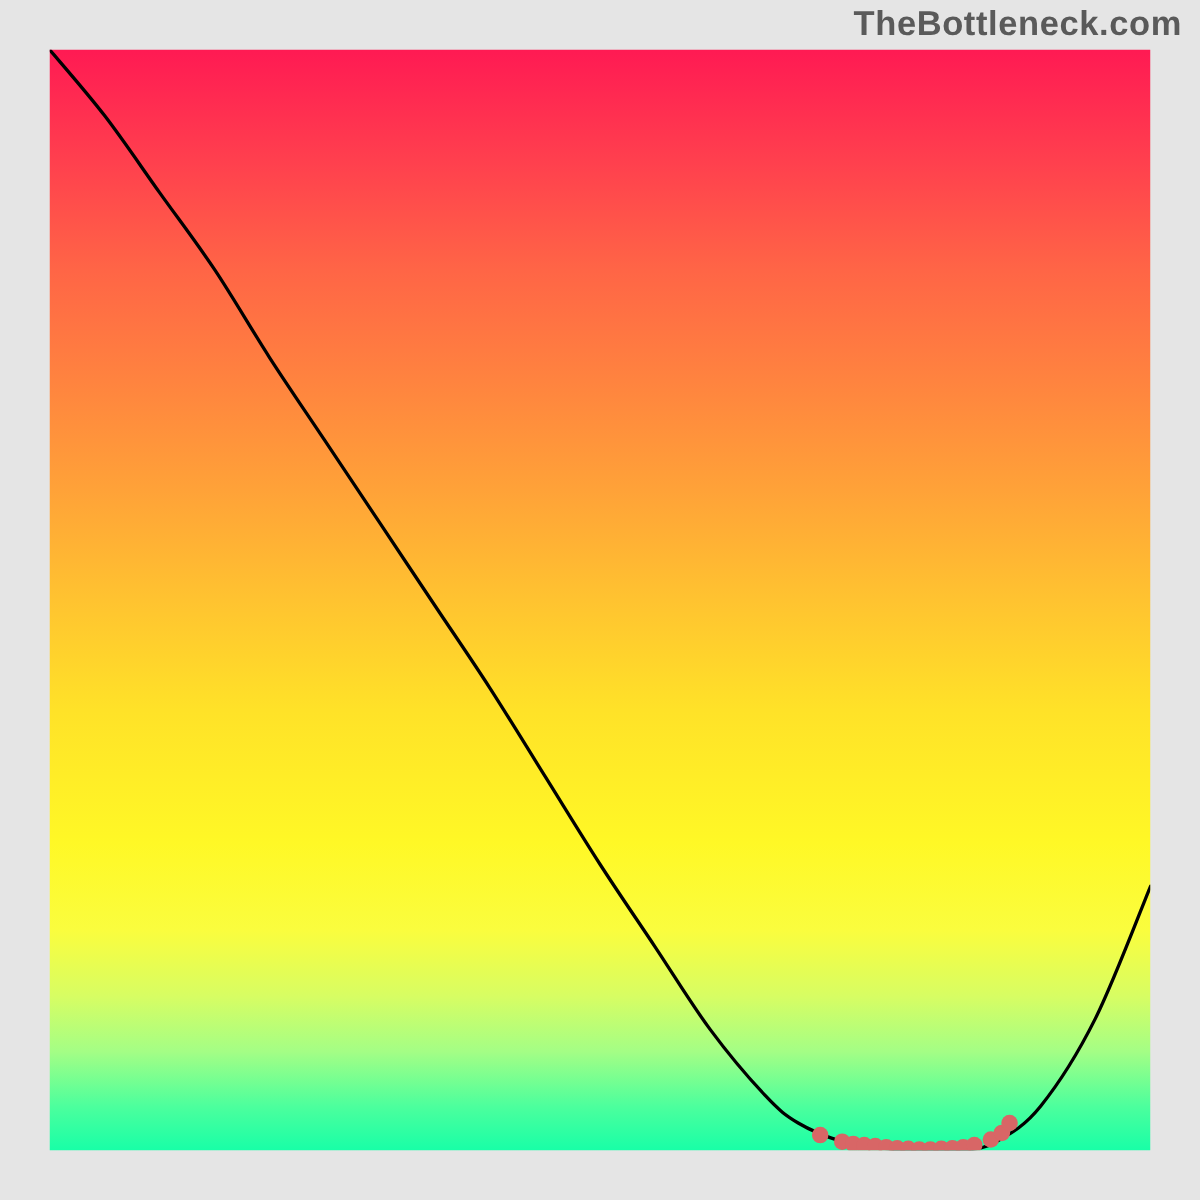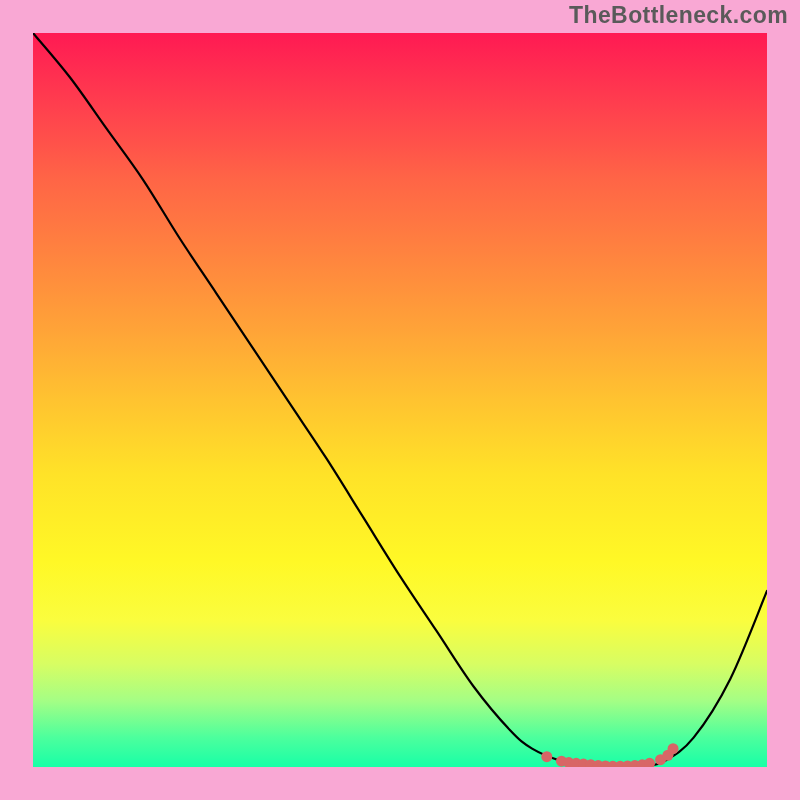--- a/index.html
+++ b/index.html
@@ -9,21 +9,21 @@
     height: 800px;
     background: #000;
     overflow: hidden;
   }
   .frame {
     position: absolute;
     left: 0;
     top: 0;
     width: 800px;
     height: 800px;
-    background: #f9a8d4;
+    background: #e5e5e5;
   }
   .watermark {
     position: absolute;
     top: 2px;
     right: 12px;
     font-family: Arial, Helvetica, sans-serif;
     font-size: 23px;
     font-weight: 600;
     color: #5a5a5a;
     letter-spacing: 0.4px;

